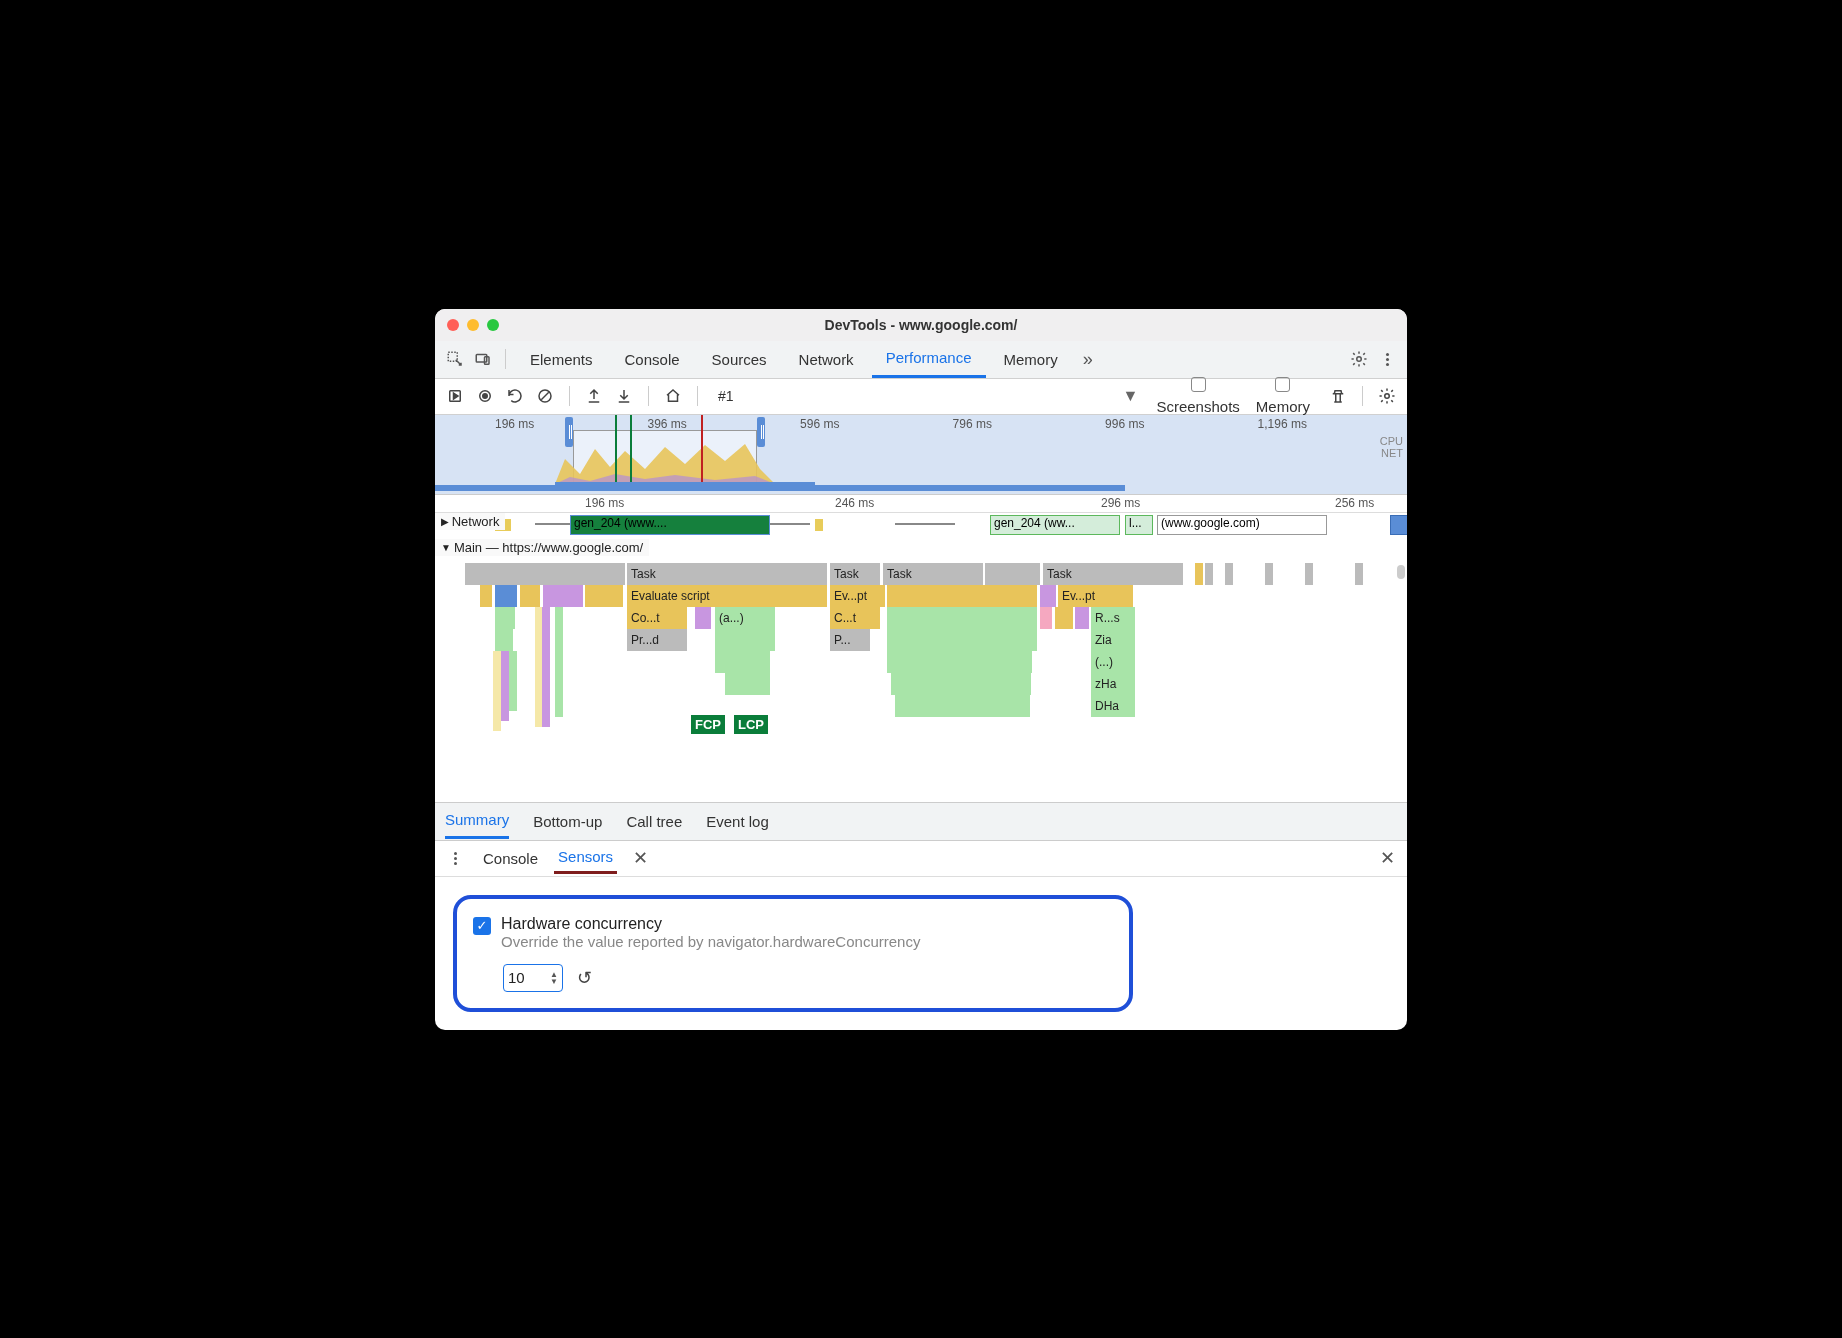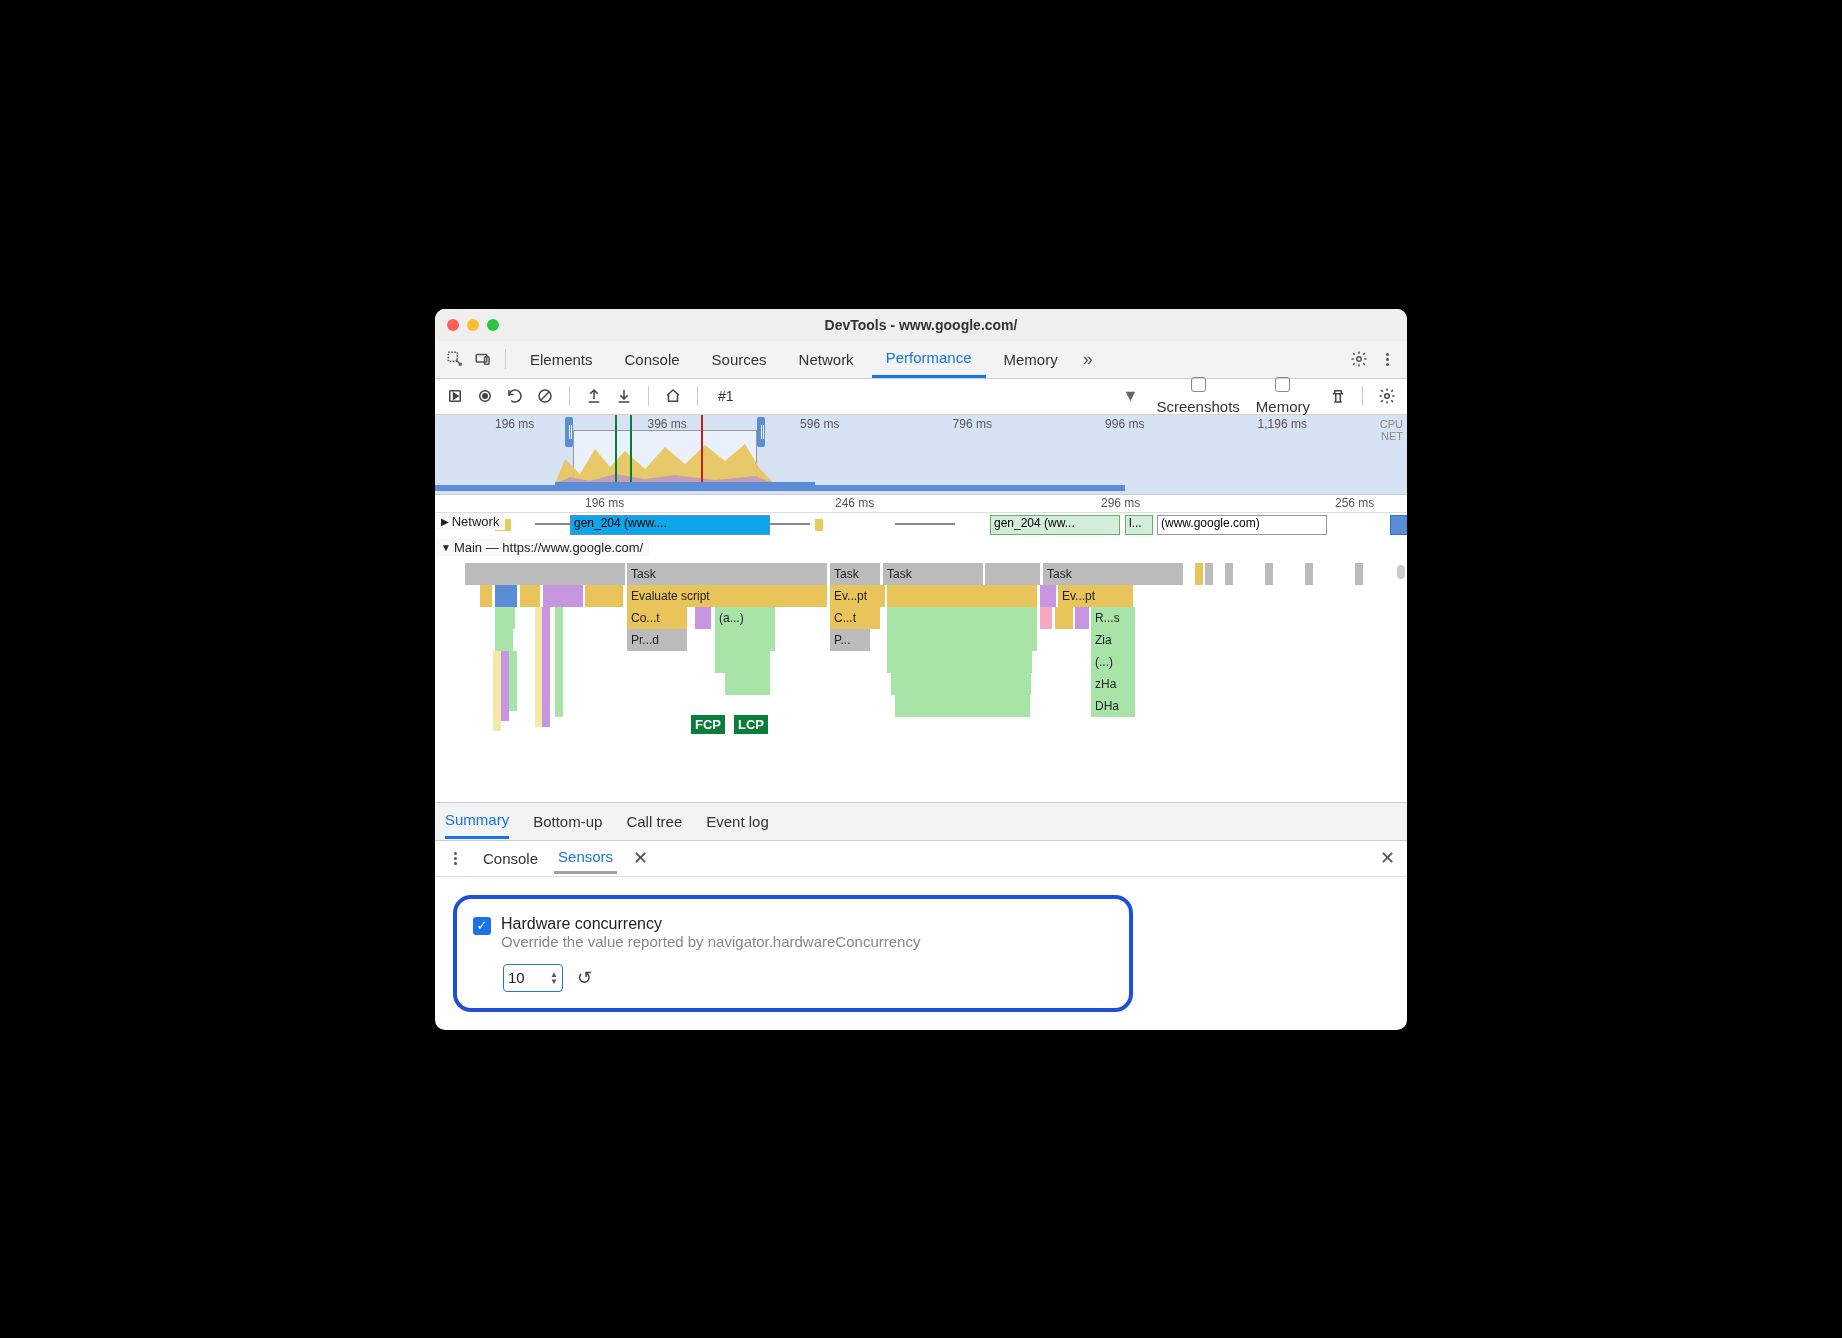--- a/index.html
+++ b/index.html
@@ -19,46 +19,46 @@
 .tab.active { color: #1a73e8; border-bottom: 3px solid #1a73e8; font-weight: 500; }
 .spacer { flex: 1; }
 .perf-toolbar { height: 36px; border-bottom: 1px solid #d0d0d0; display: flex; align-items: center; padding: 0 8px; gap: 6px; background: #fff; }
 .tb-btn { width: 24px; height: 24px; display: flex; align-items: center; justify-content: center; cursor: pointer; color: #444; }
 .profile-sel { padding: 2px 8px; border: none; background: transparent; font-size: 14px; color: #333; }
 .dropdown-caret { color: #666; margin-right: 12px; cursor: pointer; }
 .chk-wrap { display: flex; align-items: center; gap: 6px; font-size: 15px; color: #333; margin-right: 10px; flex-direction: column; }
 .chk { width: 15px; height: 15px; border: 1.5px solid #888; border-radius: 3px; }
 .overview { height: 80px; background: #d7e3f4; border-bottom: 1px solid #ccc; position: relative; }
 .overview-ticks { position: absolute; top: 2px; left: 0; right: 40px; display: flex; justify-content: space-between; font-size: 12px; color: #555; padding: 0 60px; }
-.overview-labels { position: absolute; right: 4px; top: 3px; font-size: 11px; color: #888; text-align: right; }
+.overview-labels { position: absolute; right: 4px; top: 20px; font-size: 11px; color: #888; text-align: right; }
 .overview-handle { position: absolute; width: 8px; height: 30px; background: #5a8dd6; border-radius: 2px; top: 2px; display: flex; align-items: center; justify-content: center; }
 .overview-handle::after { content: ''; width: 1px; height: 14px; background: #fff; box-shadow: 2px 0 0 #fff; }
 .overview-selection { position: absolute; top: 15px; height: 55px; background: rgba(255,255,255,0.5); border: 1px solid #999; }
 .overview-graph { position: absolute; bottom: 10px; left: 120px; width: 220px; height: 45px; }
 .overview-net { position: absolute; bottom: 3px; left: 0; width: 690px; height: 6px; background: #5a8dd6; }
 .overview-net2 { position: absolute; bottom: 3px; left: 120px; width: 260px; height: 9px; background: #5a8dd6; }
 .timeline-ruler { height: 18px; border-bottom: 1px solid #ddd; position: relative; font-size: 12px; color: #555; }
 .timeline-ruler span { position: absolute; top: 1px; }
 .flame { height: 290px; position: relative; overflow: hidden; border-bottom: 1px solid #ccc; background: #fff; }
 .track-header { position: absolute; left: 0; top: 0; display: flex; align-items: center; font-size: 13px; color: #222; background: #f9f9f9; padding: 1px 6px; z-index: 10; }
 .track-header .tri { font-size: 10px; margin-right: 3px; }
 .net-row { position: absolute; top: 0; left: 0; right: 0; height: 24px; }
-.net-block { position: absolute; height: 20px; top: 2px; background: #0ea5e9; border: 1px solid #5a8dd6; font-size: 12px; padding: 0 3px; overflow: hidden; white-space: nowrap; }
+.net-block { position: absolute; height: 20px; top: 2px; background: #15803d; border: 1px solid #5a8dd6; font-size: 12px; padding: 0 3px; overflow: hidden; white-space: nowrap; }
 .net-small { position: absolute; height: 12px; top: 6px; background: #e8cc5a; }
 .main-row { position: absolute; top: 26px; left: 0; right: 0; }
 .flame-block { position: absolute; height: 22px; font-size: 12px; line-height: 22px; padding: 0 4px; overflow: hidden; white-space: nowrap; color: #222; }
 .scroll-ind { position: absolute; right: 2px; width: 8px; height: 14px; background: #ccc; border-radius: 4px; }
 .vline { position: absolute; top: 0; bottom: 0; width: 2px; background: #0a7d3a; z-index: 5; }
 .badge-fcp { position: absolute; background: #0a7d3a; color: #fff; font-size: 13px; font-weight: 600; padding: 2px 4px; z-index: 6; }
 .bottom-tabs { height: 38px; background: #f1f3f4; border-bottom: 1px solid #ccc; display: flex; align-items: center; padding: 0 10px; gap: 24px; }
 .btab { font-size: 15px; color: #333; padding: 8px 0; cursor: pointer; }
 .btab.active { color: #1a73e8; border-bottom: 3px solid #1a73e8; }
 .drawer-tabs { height: 36px; border-bottom: 1px solid #ddd; display: flex; align-items: center; padding: 0 8px; gap: 12px; }
 .dtab { font-size: 15px; color: #333; padding: 6px 4px; cursor: pointer; }
-.dtab.active { color: #1a73e8; border-bottom: 3px solid #a3a3a3; font-weight: 500; }
+.dtab.active { color: #1a73e8; border-bottom: 3px solid #7f1d1d; font-weight: 500; }
 .close-x { font-size: 18px; color: #555; cursor: pointer; padding: 0 4px; }
 .sensors-panel { padding: 18px; }
 .highlight-box { border: 4px solid #1f4fd8; border-radius: 18px; padding: 16px; width: 680px; }
 .hw-row { display: flex; align-items: flex-start; gap: 10px; }
 .chkfilled { width: 18px; height: 18px; background: #1a73e8; border-radius: 3px; display: flex; align-items: center; justify-content: center; color: #fff; font-size: 13px; flex-shrink: 0; margin-top: 2px; }
 .hw-text h { font-size: 16px; color: #222; display: block; }
 .hw-text p { font-size: 15px; color: #888; }
 .hw-controls { margin-top: 14px; margin-left: 30px; display: flex; align-items: center; gap: 14px; }
 .num-input { width: 60px; height: 28px; border: 1.5px solid #1a73e8; border-radius: 4px; display: flex; align-items: center; padding: 0 4px; font-size: 15px; color: #222; }
 .stepper { display: flex; flex-direction: column; margin-left: auto; font-size: 8px; color: #555; line-height: 7px; }

